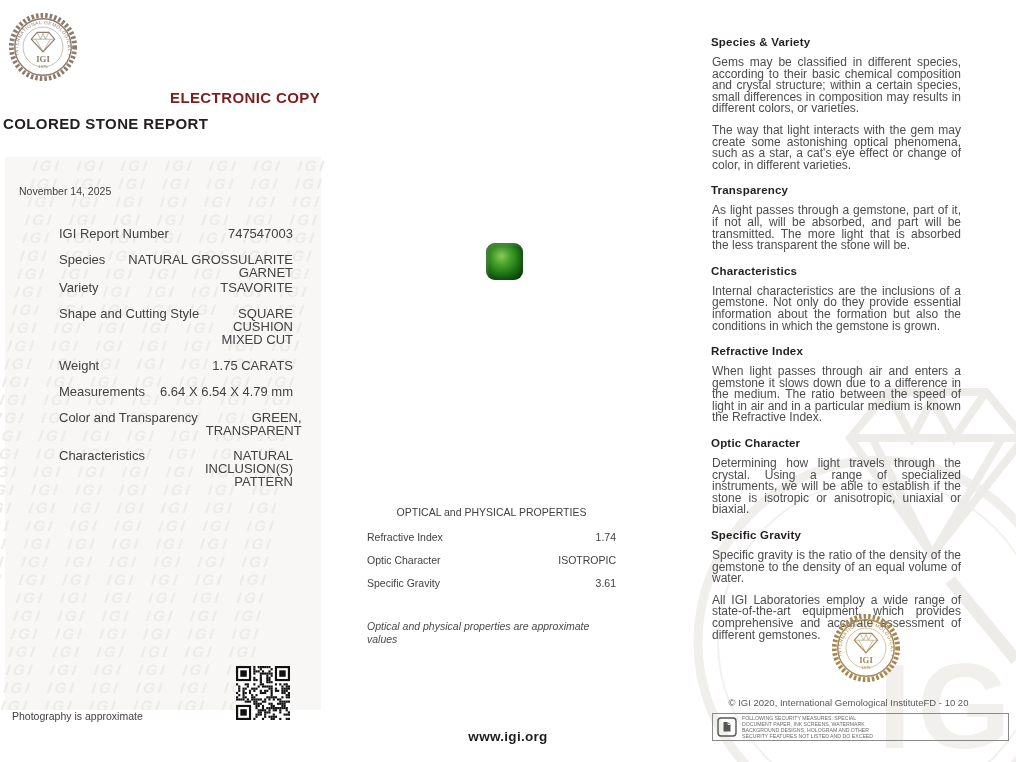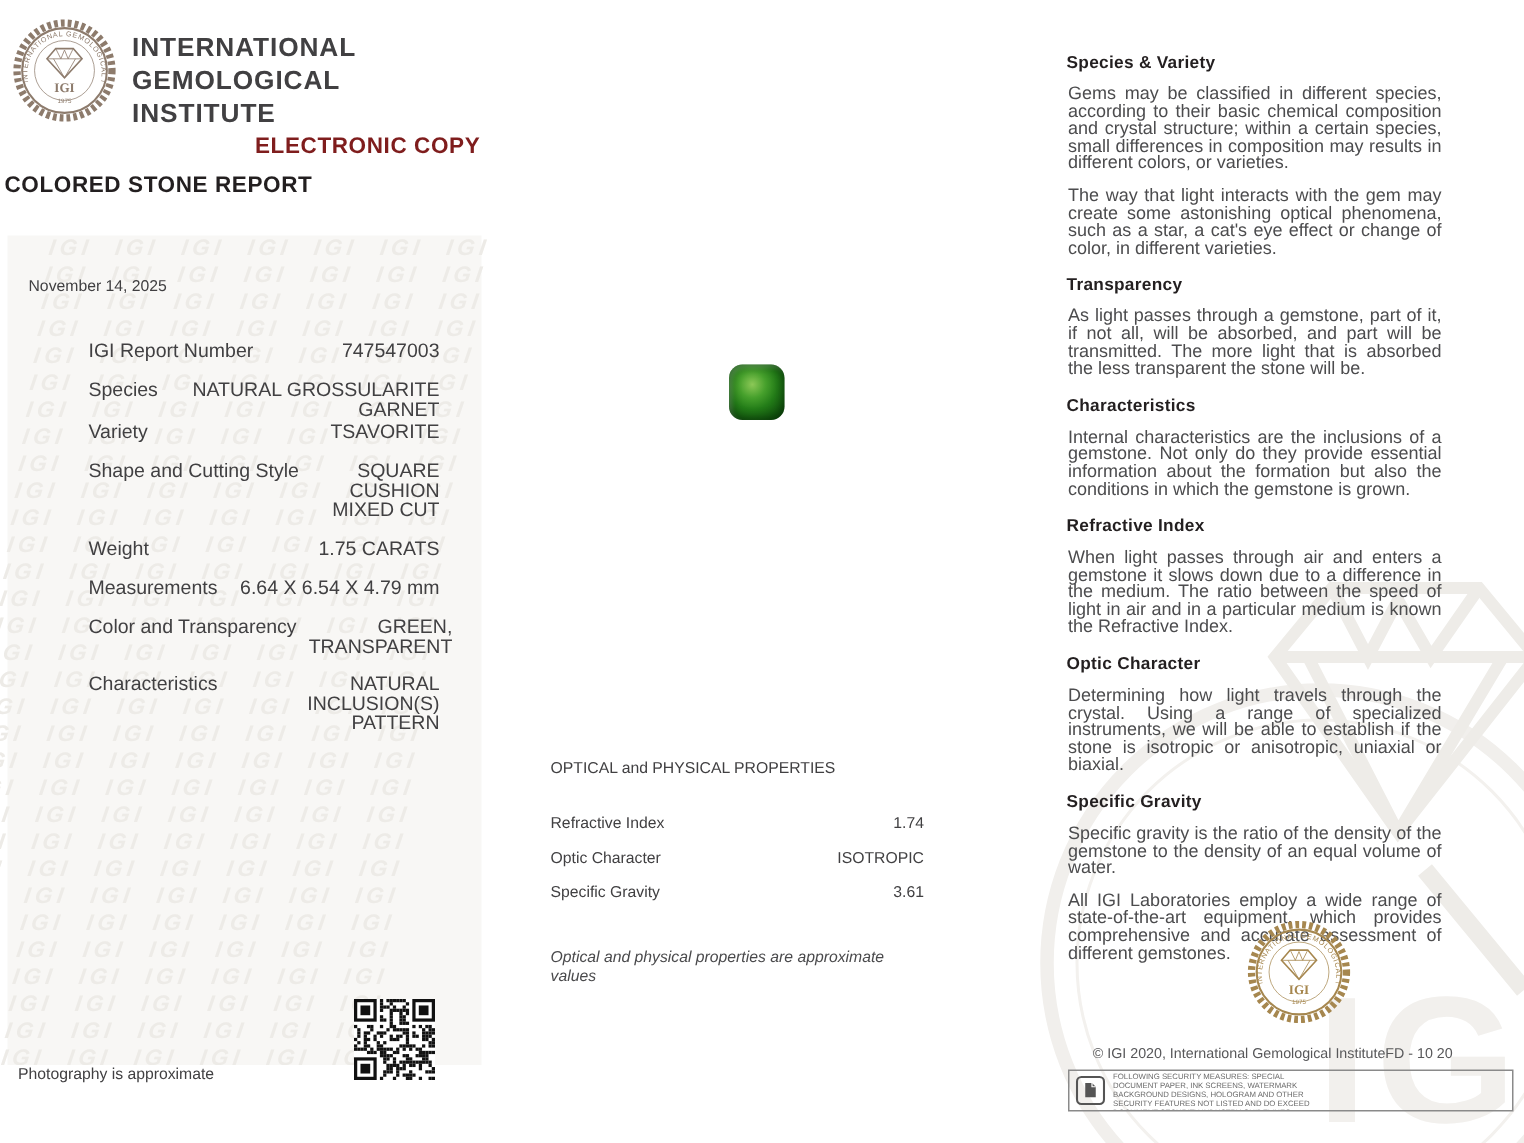--- a/index.html
+++ b/index.html
@@ -25,21 +25,21 @@
   .prow .pvalue{flex:1 1 auto;text-align:right;}
   .prow.m2{margin-bottom:2px;}
   .prow.mt{margin-top:12px;}
   .qr{position:absolute;left:236px;top:666px;width:54px;height:54px;}
   .photo-note{position:absolute;left:12px;top:710px;font-size:10.5px;}
   
   .gem{position:absolute;left:486px;top:243px;width:37px;height:37px;border-radius:9px;
        background:radial-gradient(circle at 42% 36%, #8cc857 0%, #46a02c 28%, #237c18 52%, #12550e 78%, #0b3e09 100%);
        box-shadow:inset 0 0 7px rgba(0,25,0,.55), inset 2px 2px 3px rgba(255,255,255,.25);}
   .optical{position:absolute;left:367px;top:506px;width:249px;font-size:10.5px;}
-  .optical .otitle{line-height:13px;margin-bottom:24px;}
+  .optical .otitle{line-height:13px;margin-bottom:12px;text-align:center;}
   .orow{display:flex;justify-content:space-between;line-height:13px;margin-bottom:10px;}
   .onote{margin-top:30px;font-style:italic;color:#4a4a4c;line-height:13px;}
   .website{position:absolute;left:0;top:729px;width:1016px;text-align:center;
        font-size:13.5px;font-weight:bold;color:#1d1d1f;letter-spacing:0.3px;}
   
   .glossary{position:absolute;left:711px;top:36px;width:250px;}
   .glossary h3{margin:13px 0 9px 0;font-size:11.5px;color:#231f20;letter-spacing:0.2px;}
   .glossary h3.first{margin-top:0;}
   .glossary p{margin:0 0 10px 1px;font-size:12px;line-height:11.6px;color:#4c4c4e;text-align:justify;}
   
@@ -86,25 +86,20 @@
       <path d="M230 98 L268 52 L366 52 L404 98 L312 215 Z"></path>
       <path d="M230 98 H404 M268 52 L292 98 L312 60 L334 98 L366 52 M252 98 L312 215 M382 98 L312 215"></path>
       <path d="M330 240 L396 320 M460 240 L396 320" stroke-width="12"></path>
     </g>
     <text x="258" y="408" font-size="120" font-weight="bold" letter-spacing="6" fill="#f2f0ed" font-family="Liberation Sans, sans-serif">IGI</text>
   </svg>
 
   <svg class="seal seal-top" viewBox="0 0 76 76">
     <use href="#sealShape"></use>
   </svg>
-  <div class="institute-name">
-    <div>INTERNATIONAL</div>
-    <div>GEMOLOGICAL</div>
-    <div>INSTITUTE</div>
-  </div>
   <div class="electronic-copy" style="color:#7f1d1d">ELECTRONIC COPY</div>
   <div class="report-title">COLORED STONE REPORT</div>
 
   <div class="left-panel">
     <div class="wm-layer" id="wmLayer">IGI IGI IGI IGI IGI IGI IGI IGI IGI IGI IGI IGI IGI IGI IGI IGI IGI IGI IGI IGI IGI IGI IGI IGI IGI IGI IGI IGI IGI IGI IGI IGI IGI IGI IGI IGI IGI IGI IGI IGI IGI IGI IGI IGI IGI IGI IGI IGI IGI IGI IGI IGI IGI IGI IGI IGI IGI IGI IGI IGI IGI IGI IGI IGI IGI IGI IGI IGI IGI IGI IGI IGI IGI IGI IGI IGI IGI IGI IGI IGI IGI IGI IGI IGI IGI IGI IGI IGI IGI IGI IGI IGI IGI IGI IGI IGI IGI IGI IGI IGI IGI IGI IGI IGI IGI IGI IGI IGI IGI IGI IGI IGI IGI IGI IGI IGI IGI IGI IGI IGI IGI IGI IGI IGI IGI IGI IGI IGI IGI IGI IGI IGI IGI IGI IGI IGI IGI IGI IGI IGI IGI IGI IGI IGI IGI IGI IGI IGI IGI IGI IGI IGI IGI IGI IGI IGI IGI IGI IGI IGI IGI IGI IGI IGI IGI IGI IGI IGI IGI IGI IGI IGI IGI IGI IGI IGI IGI IGI IGI IGI IGI IGI IGI IGI IGI IGI IGI IGI IGI IGI IGI IGI IGI IGI IGI IGI IGI IGI IGI IGI IGI IGI IGI IGI IGI IGI IGI IGI IGI IGI IGI IGI IGI IGI IGI IGI IGI IGI IGI IGI IGI IGI IGI IGI IGI IGI IGI IGI IGI IGI IGI IGI IGI IGI IGI IGI IGI IGI IGI IGI IGI IGI IGI IGI IGI IGI IGI IGI IGI IGI IGI IGI IGI IGI IGI IGI IGI IGI IGI IGI IGI IGI IGI IGI IGI IGI IGI IGI IGI IGI IGI IGI IGI IGI IGI IGI IGI IGI IGI IGI IGI IGI IGI IGI IGI IGI IGI IGI IGI IGI IGI IGI IGI IGI IGI IGI IGI IGI IGI IGI IGI IGI IGI IGI IGI IGI IGI IGI IGI IGI IGI IGI IGI IGI IGI IGI IGI IGI IGI IGI IGI IGI IGI IGI IGI IGI IGI IGI IGI IGI IGI IGI IGI IGI IGI IGI IGI IGI IGI IGI IGI IGI IGI IGI IGI IGI IGI IGI IGI IGI IGI IGI IGI IGI IGI IGI IGI IGI IGI IGI IGI IGI IGI IGI IGI IGI IGI IGI IGI IGI IGI IGI IGI IGI IGI IGI IGI IGI IGI IGI IGI IGI IGI IGI IGI IGI IGI IGI IGI IGI IGI IGI IGI IGI IGI IGI IGI IGI IGI IGI IGI IGI IGI IGI IGI IGI IGI IGI IGI IGI IGI IGI IGI IGI IGI IGI IGI IGI IGI IGI IGI IGI IGI IGI IGI IGI IGI IGI IGI IGI IGI IGI IGI IGI IGI IGI IGI IGI IGI IGI IGI IGI IGI IGI IGI IGI IGI IGI IGI IGI IGI IGI IGI IGI IGI IGI IGI IGI IGI IGI IGI IGI IGI IGI IGI IGI IGI IGI IGI IGI IGI IGI IGI IGI IGI IGI IGI IGI IGI IGI IGI IGI IGI IGI IGI IGI IGI IGI IGI IGI IGI IGI IGI IGI IGI IGI IGI IGI IGI IGI IGI IGI IGI IGI IGI IGI IGI IGI IGI IGI IGI IGI IGI IGI IGI IGI IGI IGI IGI IGI IGI IGI IGI IGI IGI IGI IGI IGI IGI IGI IGI IGI IGI IGI IGI IGI IGI IGI IGI IGI IGI IGI IGI IGI IGI IGI IGI IGI IGI IGI IGI IGI IGI IGI IGI IGI IGI IGI IGI IGI IGI IGI IGI IGI IGI IGI IGI IGI IGI IGI IGI IGI IGI IGI IGI IGI IGI IGI IGI IGI IGI IGI IGI IGI IGI IGI IGI IGI IGI IGI IGI IGI IGI IGI IGI IGI IGI IGI IGI IGI IGI IGI IGI IGI IGI IGI IGI IGI IGI IGI IGI IGI IGI IGI IGI IGI IGI IGI IGI IGI IGI IGI IGI IGI IGI IGI IGI IGI IGI IGI IGI IGI IGI IGI IGI IGI IGI IGI IGI IGI IGI IGI IGI IGI IGI IGI IGI IGI IGI IGI </div>
     <div class="panel-content">
       <div class="pdate">November 14, 2025</div>
 
       <div class="prow">
         <div class="plabel">IGI Report Number</div>
@@ -378,20 +373,21 @@
       <span>Optic Character</span>
       <span>ISOTROPIC</span>
     </div>
     <div class="orow">
       <span>Specific Gravity</span>
       <span>3.61</span>
     </div>
     <div class="onote">Optical and physical properties are approximate values</div>
   </div>
 
+  <div class="website">www.igi.org</div>
 
   <div class="glossary">
     <h3 class="first">Species &amp; Variety</h3>
     <p>Gems may be classified in different species, according to their basic chemical composition and crystal structure; within a certain species, small differences in composition may results in different colors, or varieties.</p>
     <p>The way that light interacts with the gem may create some astonishing optical phenomena, such as a star, a cat's eye effect or change of color, in different varieties.</p>
     <h3>Transparency</h3>
     <p>As light passes through a gemstone, part of it, if not all, will be absorbed, and part will be transmitted. The more light that is absorbed the less transparent the stone will be.</p>
     <h3>Characteristics</h3>
     <p>Internal characteristics are the inclusions of a gemstone. Not only do they provide essential information about the formation but also the conditions in which the gemstone is grown.</p>
     <h3>Refractive Index</h3>

